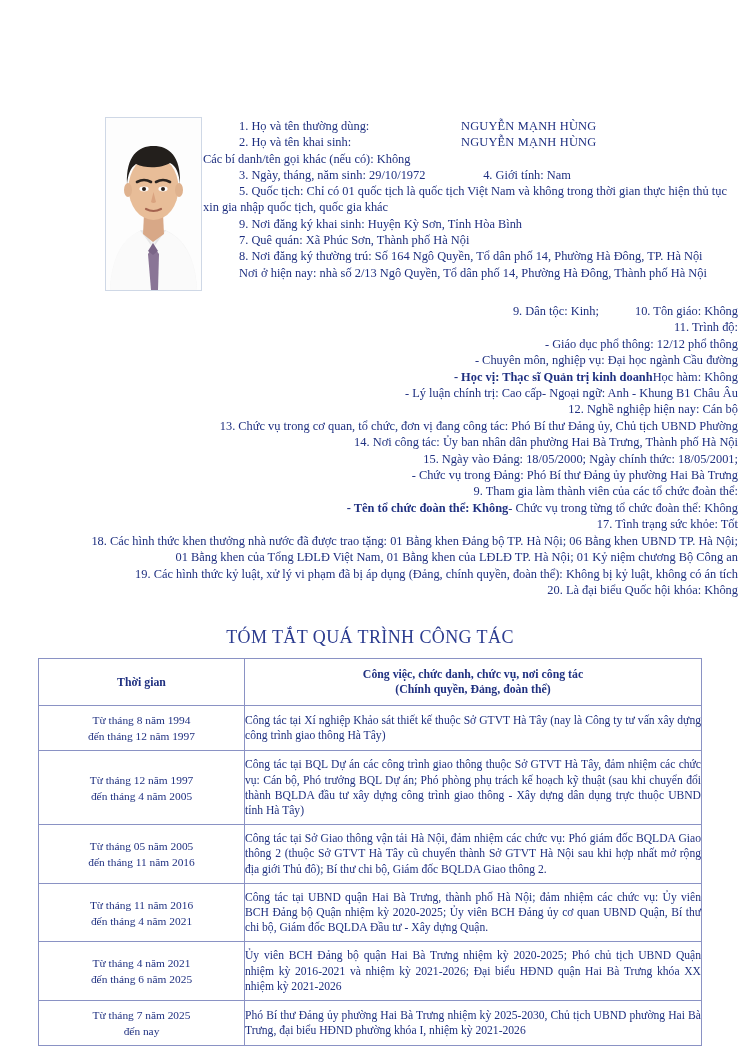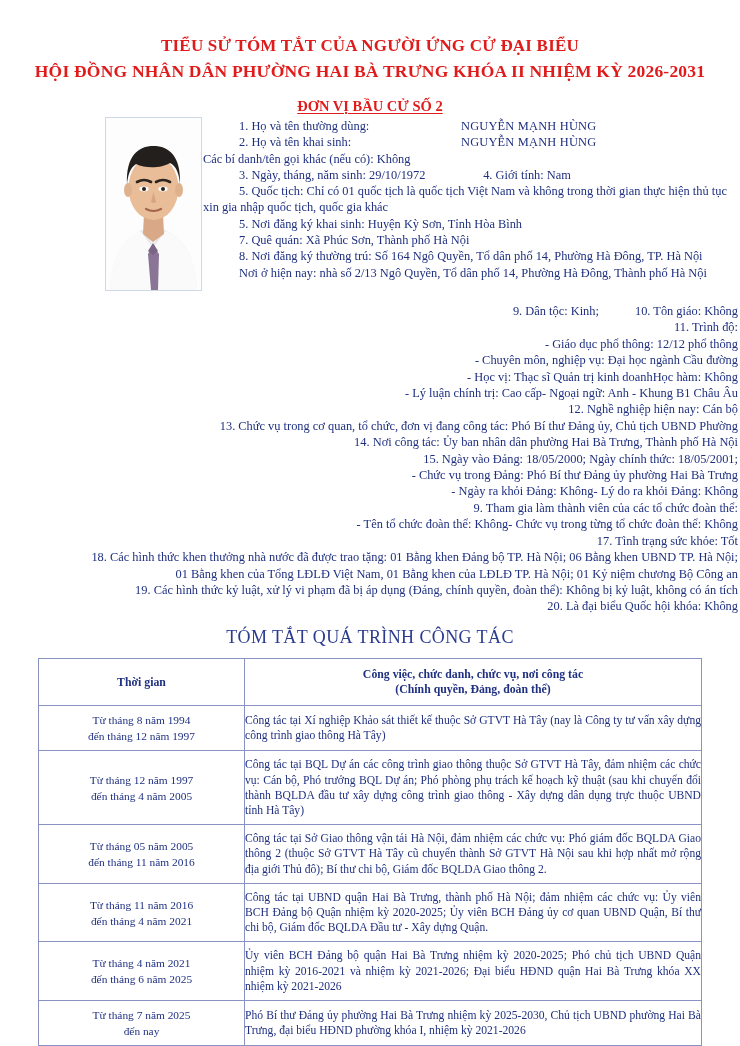--- a/index.html
+++ b/index.html
@@ -87,21 +87,21 @@
     left: 38px;
     top: 303px;
     width: 700px;
     font-size: 12.4px;
     line-height: 16.4px;
     text-align: right;
   }
   .info2 .row { white-space: nowrap; }
   .pad { padding-left: 14px; }
   .tab-a { display: inline-block; width: 235px; }
-  .tab-c { display: inline-block; width: 200px; }
+  .tab-c { display: inline-block; width: 200px; font-weight: bold; }
   .tab-d { display: inline-block; width: 210px; }
 
   
   .section-head {
     position: absolute;
     top: 627px;
     left: 0;
     width: 740px;
     text-align: center;
     font-size: 18px;
@@ -142,25 +142,20 @@
   td.desc {
     text-align: justify;
     text-justify: inter-word;
   }
 </style>
 </head>
 <body>
 
 <div class="page">
 
-  <div class="title-block">
-    <div class="title-line l1">TIỂU SỬ TÓM TẮT CỦA NGƯỜI ỨNG CỬ ĐẠI BIỂU</div>
-    <div class="title-line l2">HỘI ĐỒNG NHÂN DÂN PHƯỜNG HAI BÀ TRƯNG KHÓA II NHIỆM KỲ 2026-2031</div>
-    <div class="unit-line"><span>ĐƠN VỊ BẦU CỬ SỐ 2</span></div>
-  </div>
 
   <div class="photo">
     <svg width="95" height="172" viewBox="0 0 95 172">
       <rect x="0" y="0" width="95" height="172" fill="#fdfdfd"></rect>
 
       <path d="M4 172 C6 132 22 118 36 112 L59 112 C73 118 89 132 91 172 Z" fill="#f2f2f2"></path>
       <path d="M4 172 C6 132 22 118 34 113 L47 128 L60 113 C72 118 89 132 91 172 Z" fill="#fafafa"></path>
 
       <path d="M34 112 L47 130 L40 113 Z" fill="#e6e6e6"></path>
       <path d="M60 112 L47 130 L54 113 Z" fill="#e6e6e6"></path>
@@ -207,21 +202,21 @@
       <span class="val">Nam</span>
     </div>
     <div class="row wrapline">
       <span class="lbl">5. Quốc tịch:</span>
       <span class="val">Chỉ có 01 quốc tịch là quốc tịch Việt Nam và không trong thời gian thực hiện thủ tục</span>
     </div>
     <div class="row">
       <span class="val">xin gia nhập quốc tịch, quốc gia khác</span>
     </div>
     <div class="row">
-      <span class="lbl">5. Nơi đăng ký khai sinh:</span>
+      <span class="lbl">9. Nơi đăng ký khai sinh:</span>
       <span class="val">Huyện Kỳ Sơn, Tỉnh Hòa Bình</span>
     </div>
     <div class="row">
       <span class="lbl">7. Quê quán:</span>
       <span class="val">Xã Phúc Sơn, Thành phố Hà Nội</span>
     </div>
     <div class="row">
       <span class="lbl">8. Nơi đăng ký thường trú:</span>
       <span class="val">Số 164 Ngô Quyền, Tổ dân phố 14, Phường Hà Đông, TP. Hà Nội</span>
     </div>
@@ -254,23 +249,20 @@
     </div>
     <div class="row">
       <span class="lbl">14. Nơi công tác:</span>
       <span class="val">Ủy ban nhân dân phường Hai Bà Trưng, Thành phố Hà Nội</span>
     </div>
     <div class="row">
       <span class="lbl">15. Ngày vào Đảng:</span>
       <span class="val">18/05/2000; Ngày chính thức: 18/05/2001;</span>
     </div>
     <div class="row pad">- Chức vụ trong Đảng: Phó Bí thư Đảng ủy phường Hai Bà Trưng</div>
-    <div class="row pad">
-      <span class="tab-c">- Ngày ra khỏi Đảng: Không</span><span>- Lý do ra khỏi Đảng: Không</span>
-    </div>
     <div class="row lbl">9. Tham gia làm thành viên của các tổ chức đoàn thể:</div>
     <div class="row pad">
       <span class="tab-c">- Tên tổ chức đoàn thể: Không</span><span>- Chức vụ trong từng tổ chức đoàn thể: Không</span>
     </div>
     <div class="row">
       <span class="lbl">17. Tình trạng sức khỏe:</span>
       <span class="val">Tốt</span>
     </div>
     <div class="row">
       <span class="lbl">18. Các hình thức khen thưởng nhà nước đã được trao tặng:</span>

